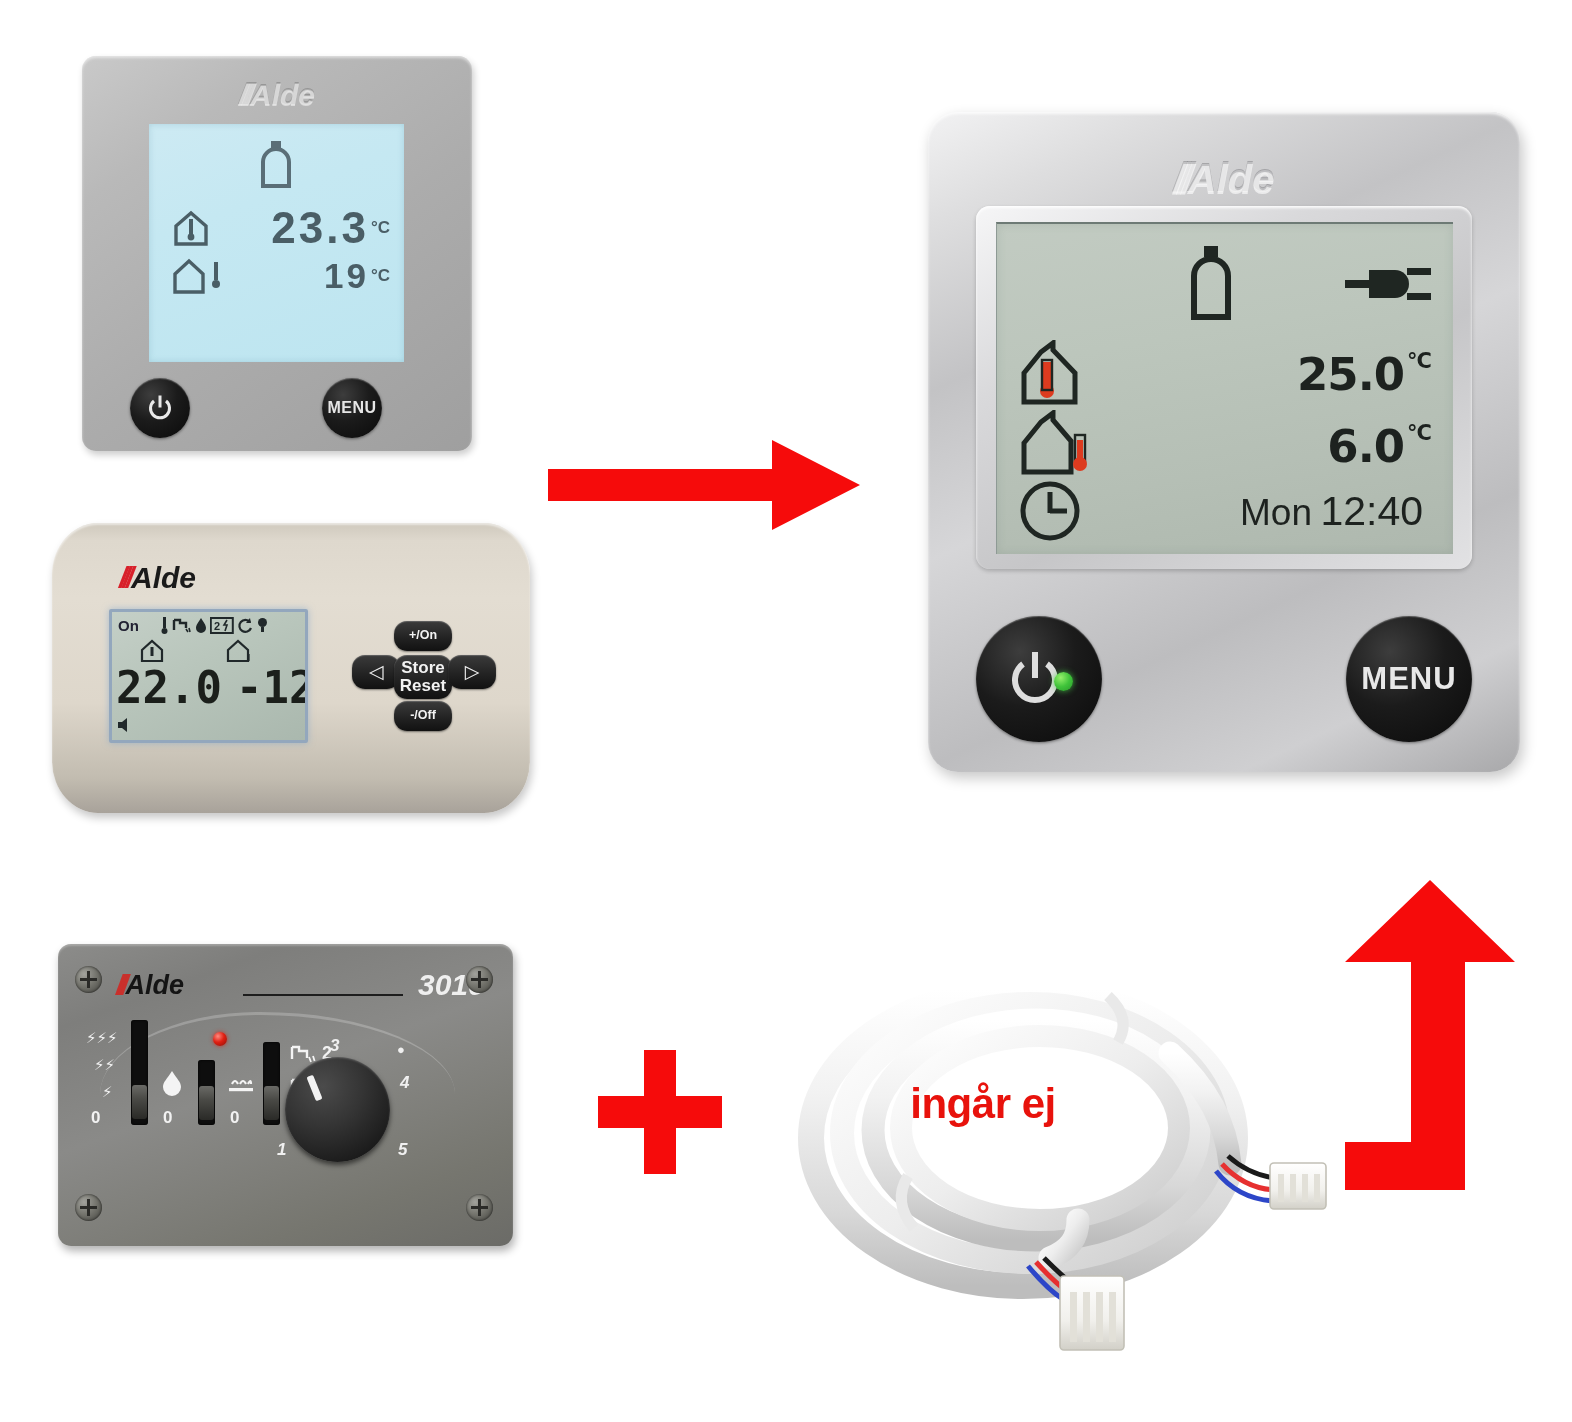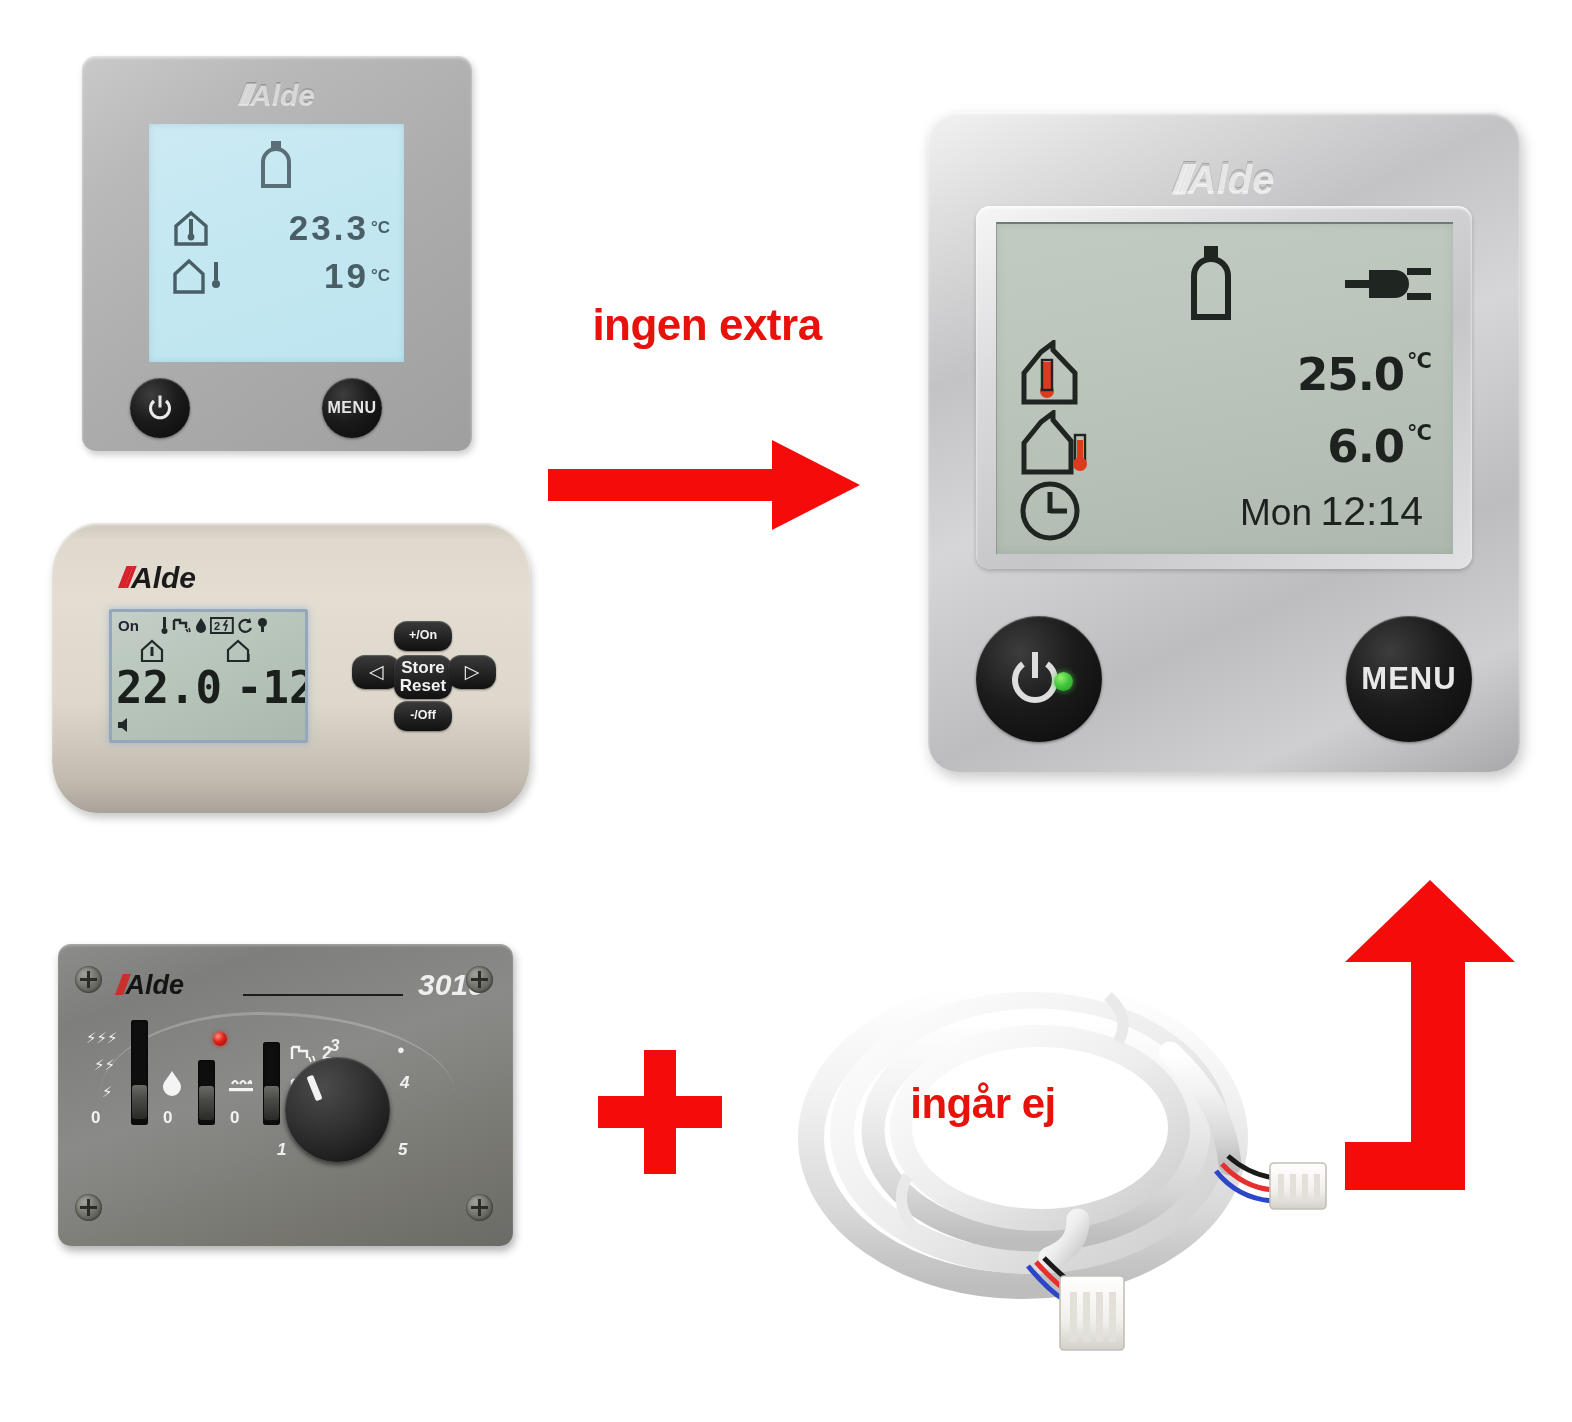--- a/index.html
+++ b/index.html
@@ -206,21 +206,21 @@
       <path d="M10 22 a13 13 0 0 1 26 0 v24 h-26 z" fill="none" stroke="#5a6e77" stroke-width="4"></path>
     </svg>
 
     <div class="lcd-rows">
       <div class="lcd-row">
         <svg width="40" height="40" viewBox="0 0 40 40">
           <path d="M5 18 L20 5 L35 18 V36 H5 Z" fill="none" stroke="#4a5e66" stroke-width="3.4"></path>
           <rect x="18" y="11" width="4" height="16" fill="#4a5e66"></rect>
           <circle cx="20" cy="29" r="3.4" fill="#4a5e66"></circle>
         </svg>
-        <span class="lcd-val" style="font-size:35px;">23.3</span>
+        <span class="lcd-val" style="font-size:44px;">23.3</span>
           <span class="lcd-val lcd-unit" style="margin-left:2px;">°C</span>
       </div>
       <div class="lcd-row">
         <svg width="40" height="40" viewBox="0 0 40 40">
           <path d="M4 18 L18 5 L32 18 V36 H4 Z" fill="none" stroke="#4a5e66" stroke-width="3.4"></path>
         </svg>
         <svg width="14" height="34" viewBox="0 0 14 34" style="margin-left:-2px;">
           <rect x="5" y="3" width="4" height="18" fill="#4a5e66"></rect>
           <circle cx="7" cy="25" r="4" fill="#4a5e66"></circle>
         </svg>
@@ -433,21 +433,21 @@
         <svg width="62" height="62" viewBox="0 0 62 62">
           <circle cx="31" cy="31" r="27" fill="none" stroke="#1f2622" stroke-width="5"></circle>
           <rect x="28.5" y="12" width="5" height="21" fill="#1f2622"></rect>
           <rect x="31" y="28.5" width="17" height="5" fill="#1f2622"></rect>
         </svg>
       </div>
       <div class="blcd-row" style="left:208px;top:268px;margin-left:35px;">
         <span class="blcd-day">Mon</span>
       </div>
       <div class="blcd-row" style="right:30px;top:264px;">
-        <span class="blcd-time">12:14</span>
+        <span class="blcd-time">12:40</span>
       </div>
     </div>
   </div>
 
   <div class="rnd-btn btn-power">
     <svg width="58" height="58" viewBox="0 0 58 58" style="margin-left:-8px;">
       <path d="M17 14 a20 20 0 1 0 24 0" fill="none" stroke="#dedede" stroke-width="6"></path>
       <rect x="26" y="2" width="6" height="26" fill="#dedede"></rect>
     </svg>
     <div class="power-led" style="left:78px;top:56px;"></div>
@@ -464,21 +464,20 @@
 
 <svg id="arrow-up" class="abs" viewBox="0 0 170 340">
   <path d="M85 0 L170 82 H120 V310 H0 V262 H66 V82 H0 Z" fill="#f60b0b"></path>
 </svg>
 
 <svg id="plus-sign" class="abs" viewBox="0 0 124 124">
   <path d="M46 0 H78 V46 H124 V78 H78 V124 H46 V78 H0 V46 H46 Z" fill="#f60b0b"></path>
 </svg>
 
 <div id="annot-no-cable" class="red-text noselect">
-  <div>ingen extra</div>
 </div>
 
 <div id="annot-not-included" class="red-text noselect">ingår ej</div>
 
 <svg id="cable" class="abs" viewBox="0 0 560 405">
   <defs>
     <linearGradient id="cg" x1="0" y1="0" x2="0" y2="1">
       <stop offset="0%" stop-color="#ffffff"></stop>
       <stop offset="35%" stop-color="#f2f2f2"></stop>
       <stop offset="75%" stop-color="#d8d8d8"></stop>

